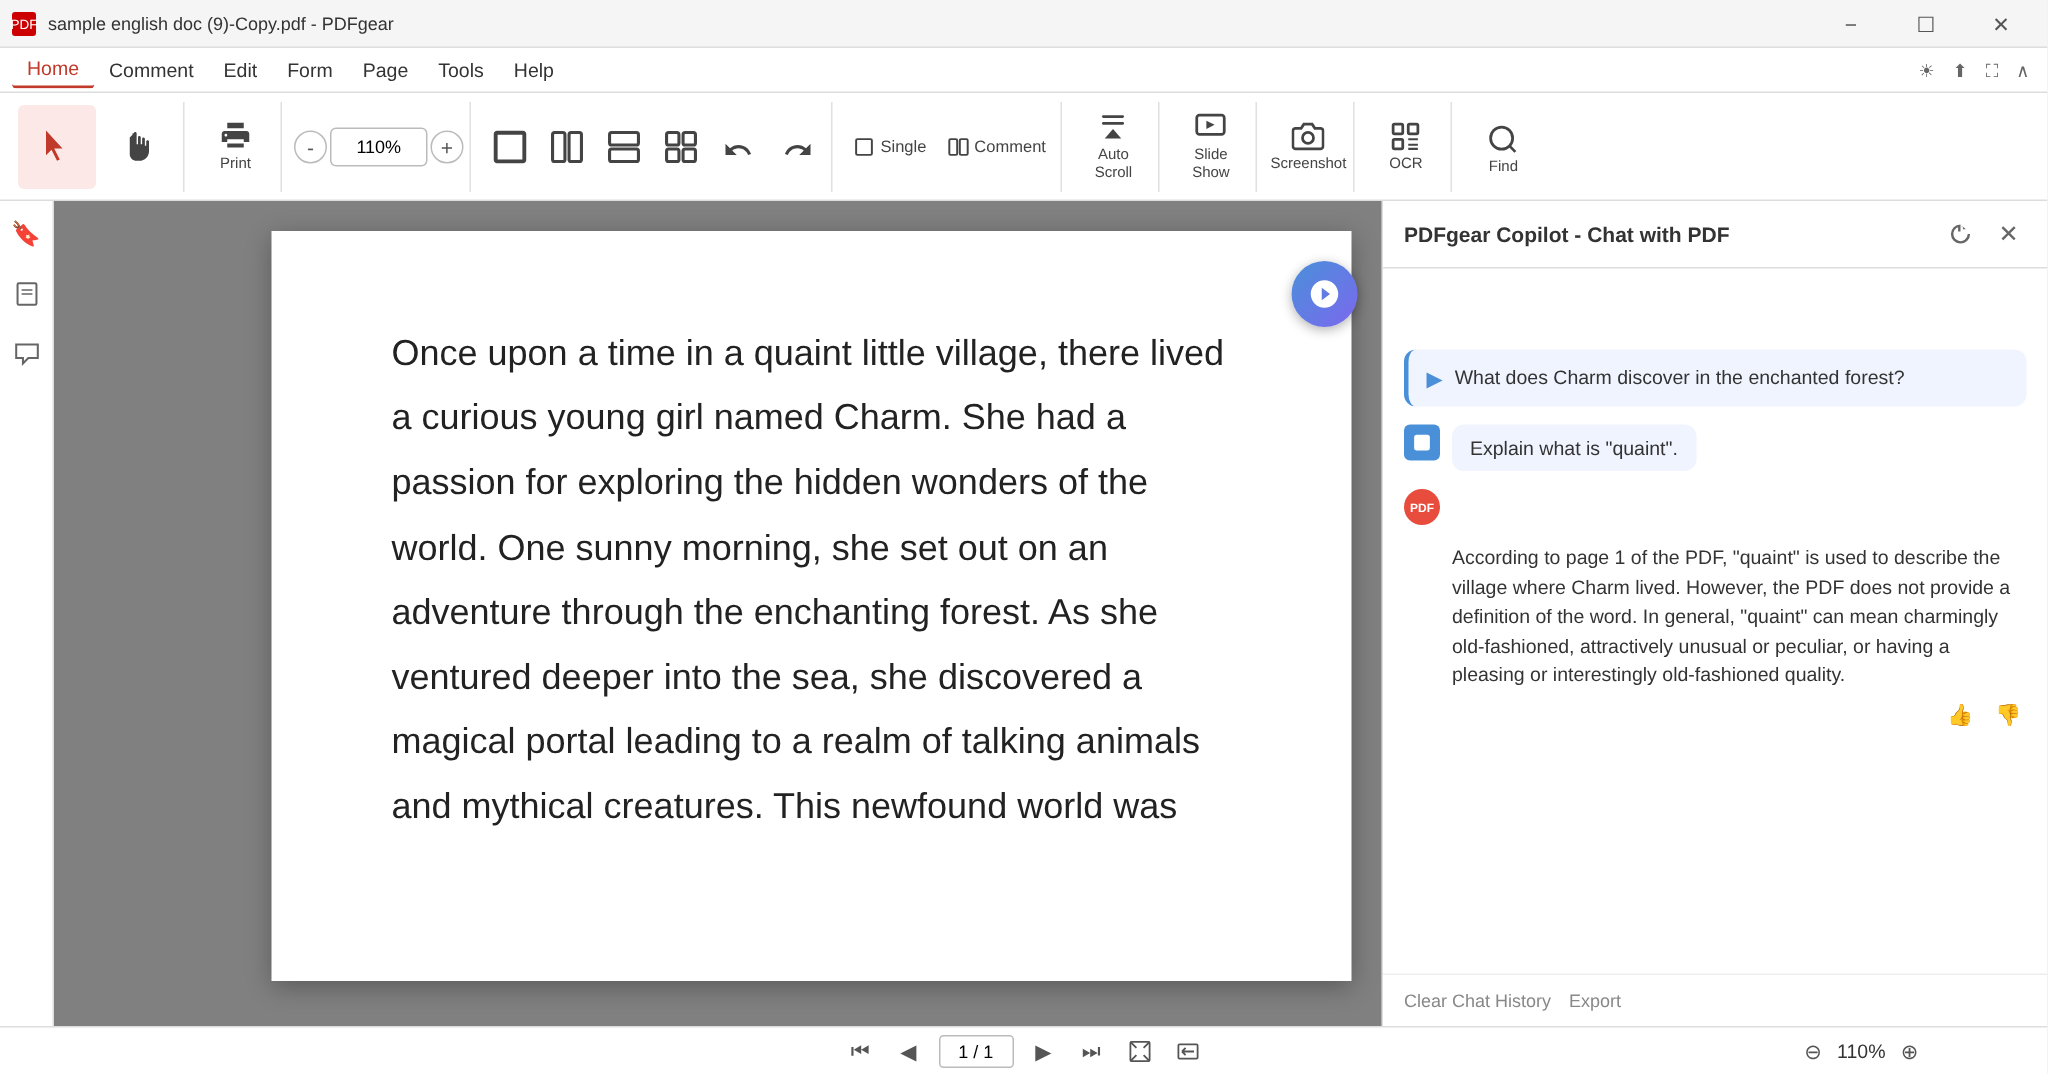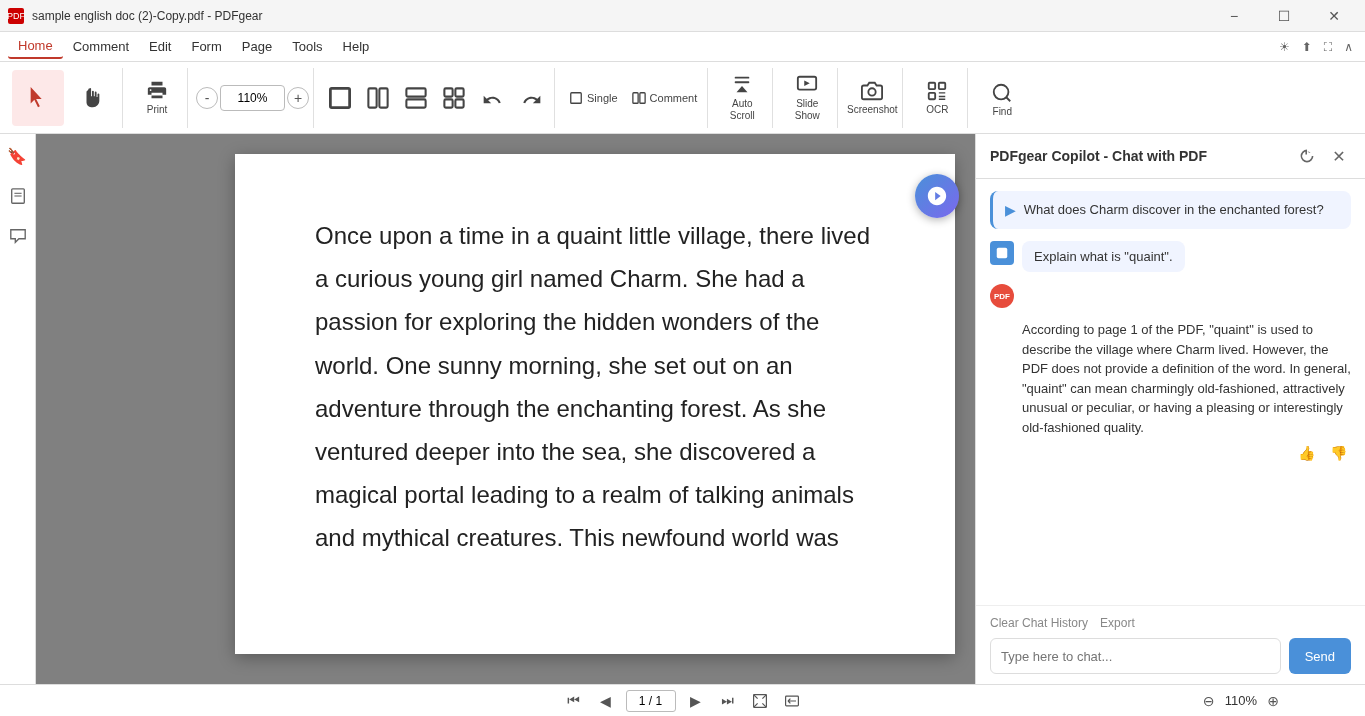--- a/index.html
+++ b/index.html
@@ -92,22 +92,22 @@
       display: flex; align-items: center; justify-content: center;
       background: #fff; border-top: 1px solid #ddd; height: 32px; gap: 8px; flex-shrink: 0;
     }
     .nav-btn { width: 24px; height: 24px; border: none; background: transparent; cursor: pointer; color: #555; font-size: 14px; display: flex; align-items: center; justify-content: center; border-radius: 3px; }
     .page-input { width: 50px; height: 22px; border: 1px solid #bbb; border-radius: 3px; text-align: center; font-size: 12px; }
     .bottom-zoom { display: flex; align-items: center; gap: 4px; position: absolute; right: 80px; }
     .bottom-bar-wrap { display: flex; align-items: center; justify-content: center; flex: 1; gap: 8px; position: relative; }
 
     
     .copilot-panel {
-      width: 390px; background: #fff; border-left: 1px solid #ddd;
-      display: flex; flex-direction: column; flex-shrink: 0;
+      width: 444px; background: #fff; border-left: 1px solid #ddd;
+      display: flex; flex-direction: column; flex-shrink: 0; gap: 42px;
     }
     .copilot-header {
       display: flex; align-items: center; justify-content: space-between;
       padding: 10px 14px; border-bottom: 1px solid #ddd; background: #fff;
     }
     .copilot-title { font-size: 14px; font-weight: 600; color: #333; }
     .copilot-header-icons { display: flex; gap: 8px; }
     .copilot-icon-btn { width: 24px; height: 24px; cursor: pointer; color: #666; border: none; background: transparent; font-size: 16px; display: flex; align-items: center; justify-content: center; border-radius: 3px; }
 
     
@@ -149,21 +149,21 @@
       padding: 6px 16px; background: #4a90d9; color: white; border: none;
       border-radius: 6px; cursor: pointer; font-size: 13px; height: 36px; font-weight: 500;
     }
   </style>
 </head>
 <body>
 
 <div class="title-bar">
   <div class="title-bar-left">
     <div class="title-bar-icon">PDF</div>
-    <span class="title-bar-text">sample english doc (2)-Copy.pdf - PDFgear</span>
+    <span class="title-bar-text">sample english doc (9)-Copy.pdf - PDFgear</span>
   </div>
   <div class="title-bar-controls">
     <button class="title-bar-btn">−</button>
     <button class="title-bar-btn">☐</button>
     <button class="title-bar-btn close">✕</button>
   </div>
 </div>
 
 <div class="menu-bar">
   <div class="menu-item active">Home</div>
@@ -398,24 +398,20 @@
           </div>
         </div>
       </div>
     </div>
 
     <div class="chat-bottom">
       <div class="chat-actions">
         <span class="chat-action-link">Clear Chat History</span>
         <span class="chat-action-link">Export</span>
       </div>
-      <div class="chat-input-row">
-        <input class="chat-input" type="text" placeholder="Type here to chat..." style="">
-        <button class="send-btn">Send</button>
-      </div>
     </div>
   </div>
 </div>
 
 <div class="bottom-bar">
   <div class="bottom-bar-wrap">
     <button class="nav-btn">⏮</button>
     <button class="nav-btn">◀</button>
     <input class="page-input" type="text" value="1 / 1" style="">
     <button class="nav-btn">▶</button>

